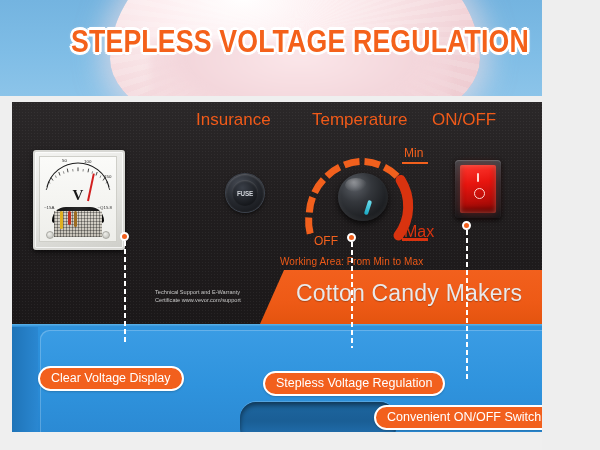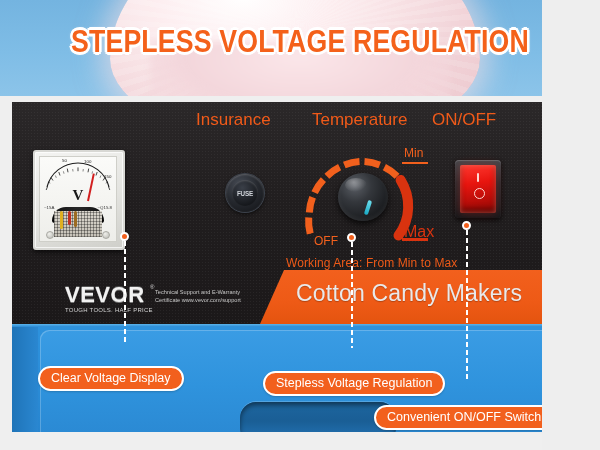--- a/index.html
+++ b/index.html
@@ -108,22 +108,22 @@
   
   .cap{
     position:absolute;color:#f05a19;font-size:17px;white-space:nowrap;
   }
   .cap-voltmeter{left:72px;top:8px;}
   .cap-insurance{left:184px;top:8px;}
   .cap-temperature{left:300px;top:8px;}
   .cap-onoff{left:420px;top:8px;}
 
   .working-area{
-    position:absolute;left:274px;top:154px;
-    color:#ee5a18;font-size:12px;white-space:nowrap;letter-spacing:.1px;
+    position:absolute;left:268px;top:154px;
+    color:#ee5a18;font-size:10px;white-space:nowrap;letter-spacing:.1px;
   }
 
   
   .voltmeter{
     position:absolute;left:21px;top:48px;width:88px;height:96px;
     background:linear-gradient(160deg,#f4f4f2 0%,#e3e3df 55%,#cfcfca 100%);
     border:2px solid #d8d8d4;border-radius:3px;
     box-shadow:0 2px 5px rgba(0,0,0,.65), inset 0 0 0 1px rgba(255,255,255,.7);
     overflow:hidden;
   }
@@ -367,25 +367,20 @@
     </div>
     <div class="working-area">Working Area: From Min to Max</div>
 
     <div class="rocker">
       <div class="rocker-inner">
         <span class="rk-i"></span>
         <span class="rk-o"></span>
       </div>
     </div>
 
-    <div class="vevor">
-      <div class="vevor-name" style="position:relative;">VEVOR</div>
-      <div class="vevor-reg">®</div>
-      <div class="vevor-tag">TOUGH TOOLS. HALF PRICE</div>
-    </div>
     <div class="vevor-support">
       <div>Technical Support and E-Warranty</div>
       <div>Certificate www.vevor.com/support</div>
     </div>
 
     <div class="orange-band">
       <div class="orange-band-label">Cotton Candy Makers</div>
     </div>
 
     <div class="blue-body"></div>

